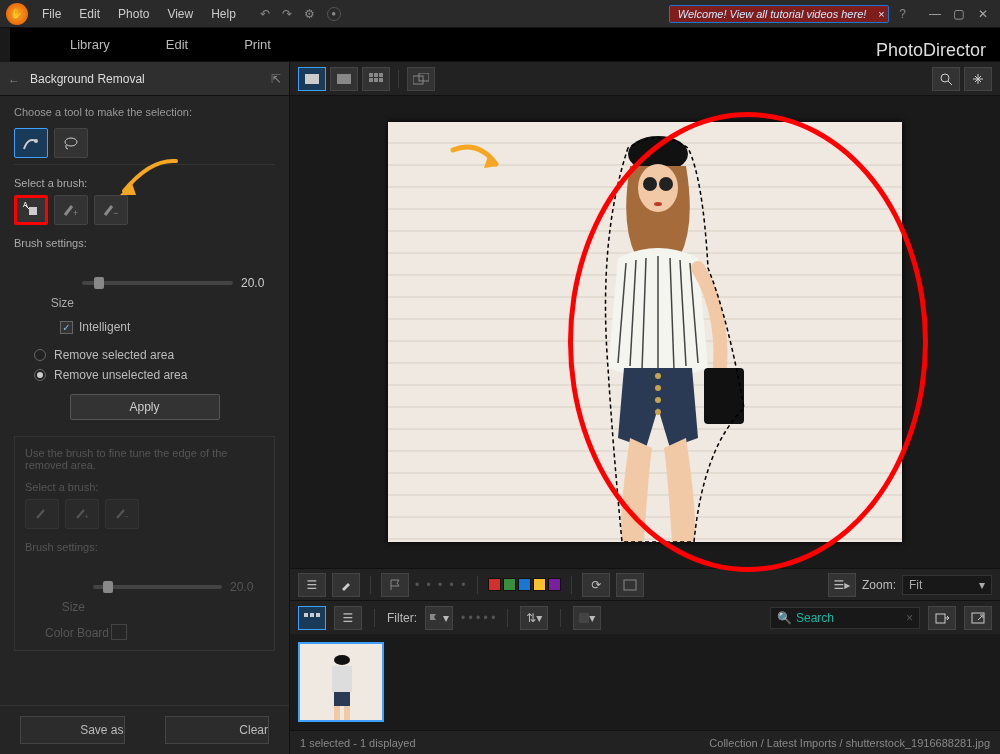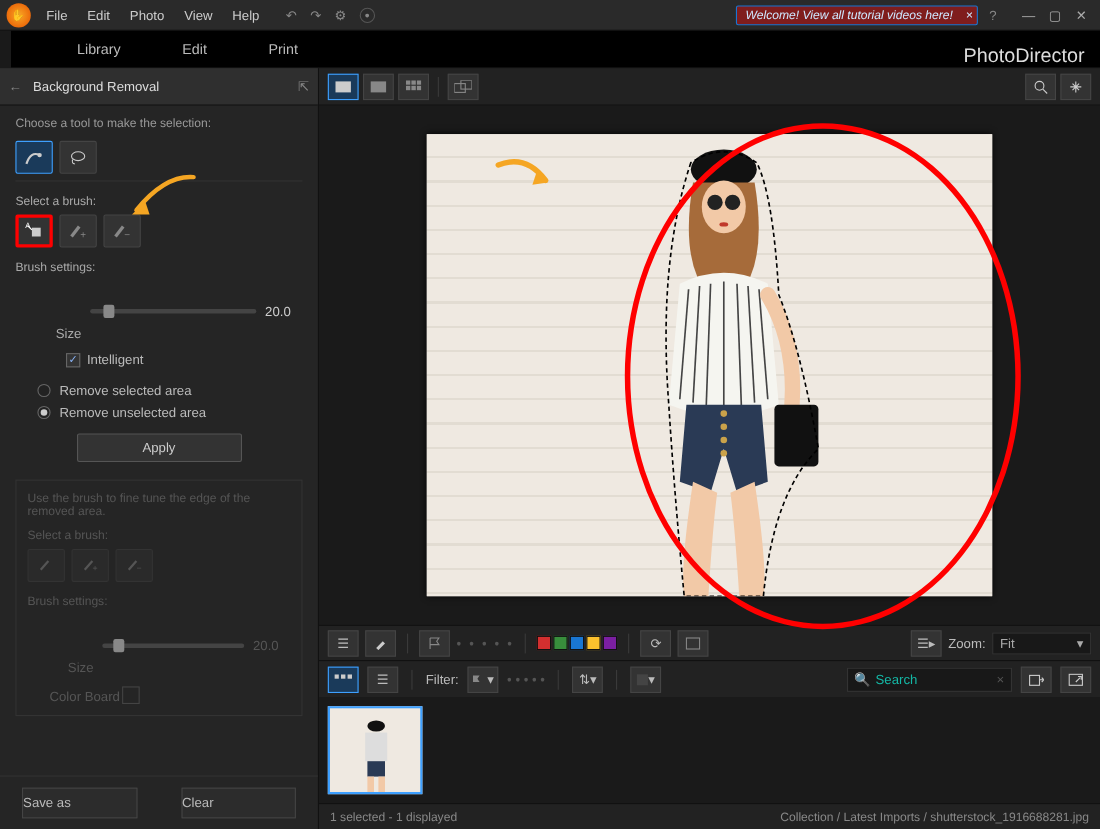--- a/index.html
+++ b/index.html
@@ -46,21 +46,21 @@
 .checkbox-row { display:flex; align-items:center; gap:6px; margin-bottom:14px; padding-left:46px;}
 .chk { width:13px; height:13px; border:1px solid #666; background:#333; display:flex; align-items:center; justify-content:center; color:#8ab4f8; font-size:10px;}
 .radio-row { display:flex; align-items:center; gap:8px; margin:6px 0; padding-left:20px;text-align:right;}
 .radio { width:12px; height:12px; border:1px solid #666; border-radius:50%; background:#222; display:flex; align-items:center; justify-content:center;}
 .radio .dot { width:6px; height:6px; border-radius:50%; background:#ccc;}
 .apply-btn { width:150px; margin:12px auto 16px; display:block; padding:5px 0; background:#333; border:1px solid #555; color:#ccc; text-align:center; cursor:pointer; border-radius:2px;}
 .fine-tune { border:1px solid #333; padding:10px; color:#555; }
 .fine-tune * { color:#555 !important; }
 .fine-tune .tool-btn { background:#2a2a2a; border-color:#333; }
 .bottom-btns { display:flex; gap:40px; padding:10px 20px; border-top:1px solid #333;}
-.bottom-btns div { flex:1; text-align:left; padding:6px 0; background:#2c2c2c; border:1px solid #444; cursor:pointer;}
+.bottom-btns div { flex:1; text-align:right; padding:6px 0; background:#2c2c2c; border:1px solid #444; cursor:pointer;}
 
 
 .right { flex:1; display:flex; flex-direction:column; background:#1a1a1a;}
 .viewer-toolbar { height:34px; background:#222; display:flex; align-items:center; padding:0 8px; gap:4px; border-bottom:1px solid #111;}
 .vbtn { width:28px; height:24px; background:#333; border:1px solid #444; display:flex; align-items:center; justify-content:center; cursor:pointer;}
 .vbtn.active { background:#1a3a5a; border-color:#3ea0ff;}
 .viewer { flex:1; display:flex; align-items:center; justify-content:center; background:#1a1a1a; position:relative;}
 .photo { width:514px; height:420px; background:linear-gradient(180deg,#f1ede6 0,#ece7df 100%); position:relative; box-shadow:0 0 6px #000;}
 .photo .siding { position:absolute; inset:0; background:repeating-linear-gradient(180deg,#efe9e1 0,#efe9e1 20px,#e2dcd2 20px,#e2dcd2 22px);}
 .subject { position:absolute; left:170px; top:-4px; width:200px; height:424px; }

